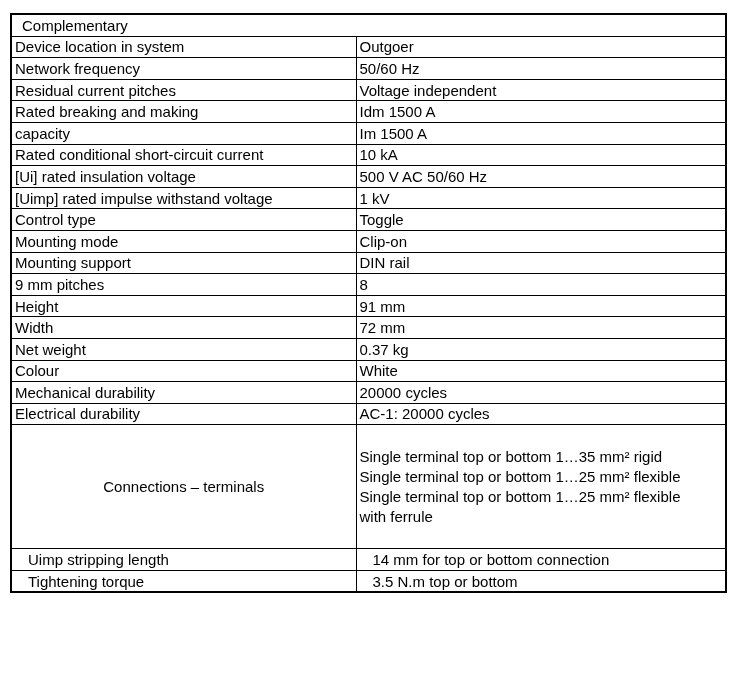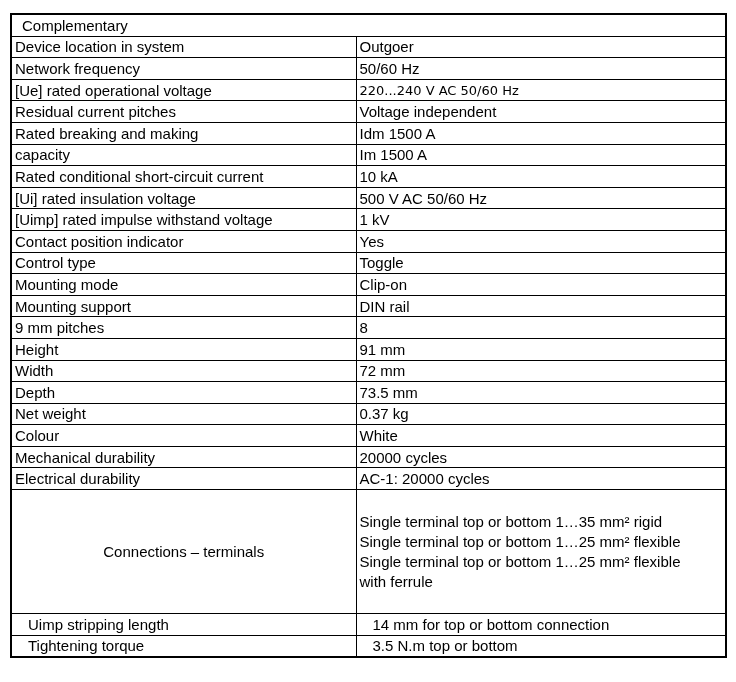--- a/index.html
+++ b/index.html
@@ -58,24 +58,20 @@
 
     <tr>
       <td class="lbl">Device location in system</td>
       <td class="val">Outgoer</td>
     </tr>
     <tr>
       <td class="lbl">Network frequency</td>
       <td class="val">50/60 Hz</td>
     </tr>
     <tr>
-      <td class="lbl">[Ue] rated operational voltage</td>
-      <td class="val alt">220...240 V AC 50/60 Hz</td>
-    </tr>
-    <tr>
       <td class="lbl">Residual current pitches</td>
       <td class="val">Voltage independent</td>
     </tr>
     <tr>
       <td class="lbl">Rated breaking and making</td>
       <td class="val">Idm 1500 A</td>
     </tr>
     <tr>
       <td class="lbl">capacity</td>
       <td class="val">Im 1500 A</td>
@@ -86,24 +82,20 @@
     </tr>
     <tr>
       <td class="lbl">[Ui] rated insulation voltage</td>
       <td class="val">500 V AC 50/60 Hz</td>
     </tr>
     <tr>
       <td class="lbl">[Uimp] rated impulse withstand voltage</td>
       <td class="val">1 kV</td>
     </tr>
     <tr>
-      <td class="lbl">Contact position indicator</td>
-      <td class="val">Yes</td>
-    </tr>
-    <tr>
       <td class="lbl">Control type</td>
       <td class="val">Toggle</td>
     </tr>
     <tr>
       <td class="lbl">Mounting mode</td>
       <td class="val">Clip-on</td>
     </tr>
     <tr>
       <td class="lbl">Mounting support</td>
       <td class="val">DIN rail</td>
@@ -112,24 +104,20 @@
       <td class="lbl">9 mm pitches</td>
       <td class="val">8</td>
     </tr>
     <tr>
       <td class="lbl">Height</td>
       <td class="val">91 mm</td>
     </tr>
     <tr>
       <td class="lbl">Width</td>
       <td class="val">72 mm</td>
-    </tr>
-    <tr>
-      <td class="lbl">Depth</td>
-      <td class="val">73.5 mm</td>
     </tr>
     <tr>
       <td class="lbl">Net weight</td>
       <td class="val">0.37 kg</td>
     </tr>
     <tr>
       <td class="lbl">Colour</td>
       <td class="val">White</td>
     </tr>
     <tr>

